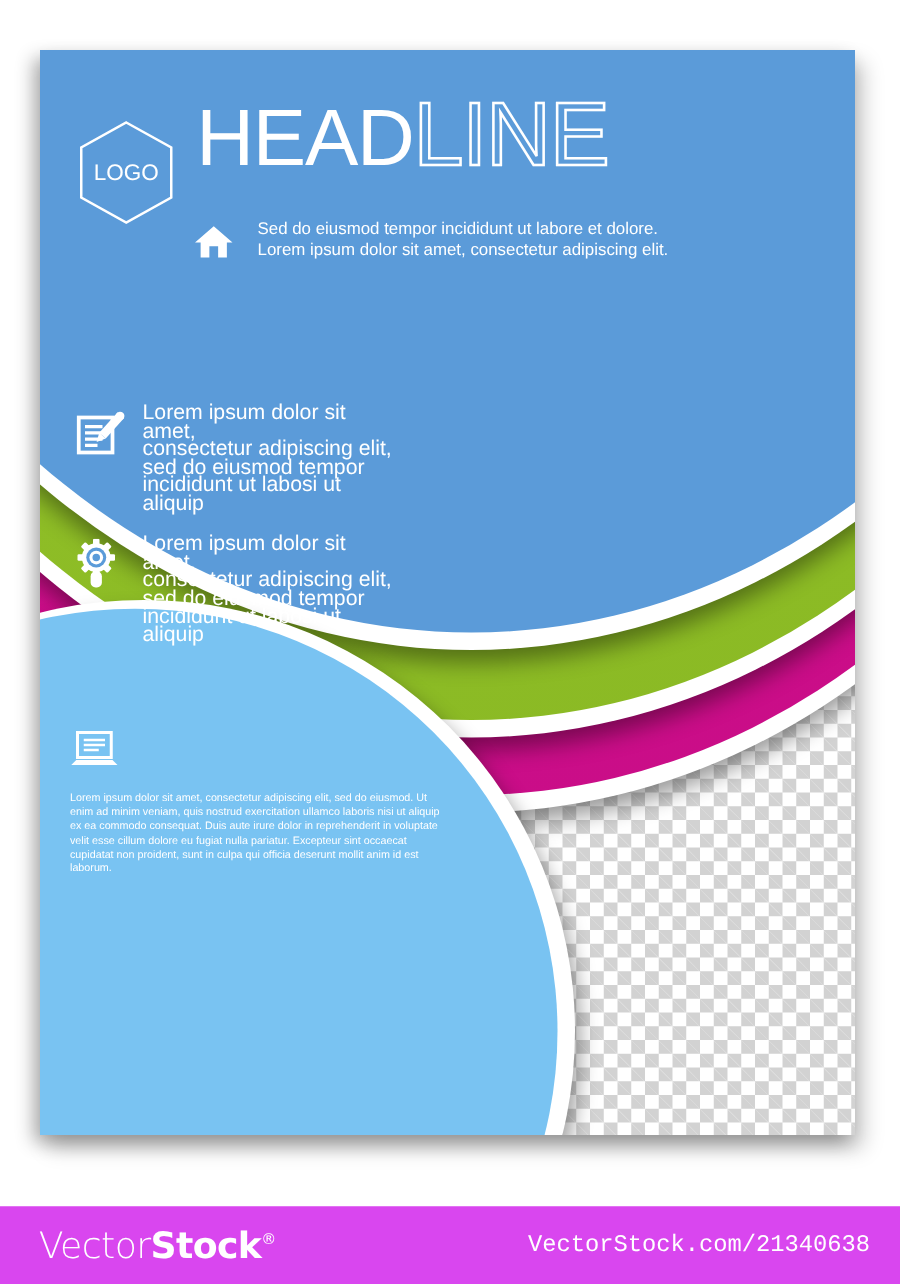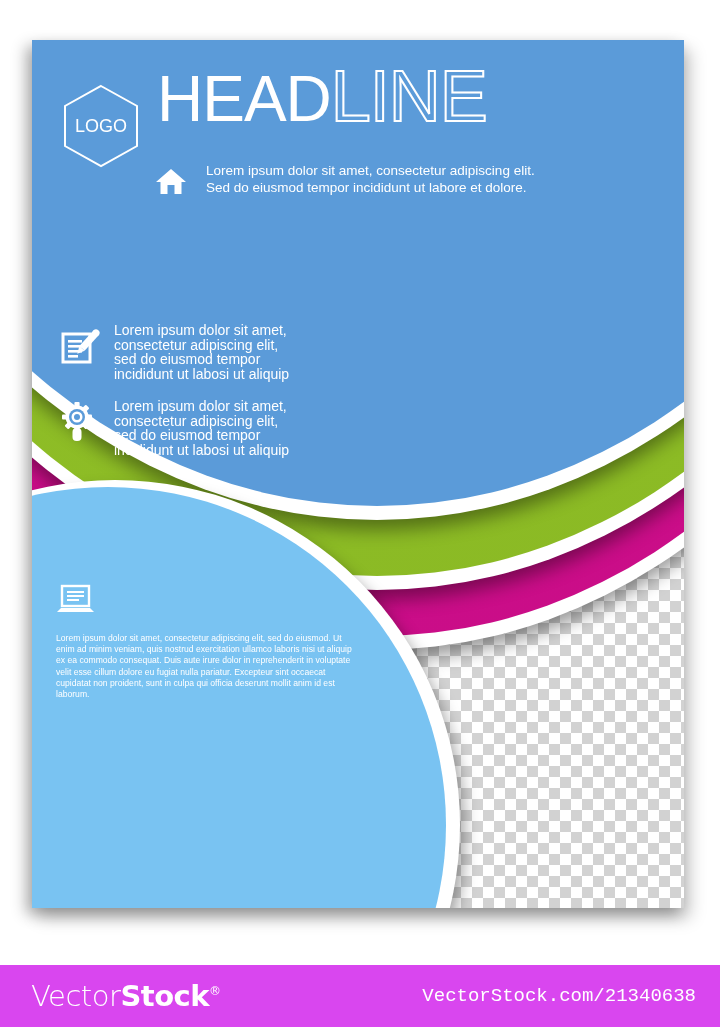--- a/index.html
+++ b/index.html
@@ -104,21 +104,21 @@
     width: 676px;
     height: 676px;
     border-radius: 50%;
     background: #79c3f2;
   }
 
   
   .header-content {
     position: absolute;
     left: 0;
-    top: 0;
+    top: 12px;
     width: 652px;
     height: 230px;
   }
   .logo-hex {
     position: absolute;
     left: 25px;
     top: 42px;
     width: 88px;
     height: 88px;
   }
@@ -182,21 +182,21 @@
   }
   .feature-icon {
     width: 40px;
     height: 42px;
     flex: 0 0 40px;
     margin-right: 14px;
     margin-top: 3px;
   }
   .feature-text {
     color: #ffffff;
-    font-size: 14px;
+    font-size: 17px;
     line-height: 14.5px;
   }
 
   
   .bottom-block {
     position: absolute;
     left: 24px;
     top: 543px;
     width: 305px;
   }
@@ -275,22 +275,22 @@
       <span class="headline-solid">HEAD</span><span class="headline-outline">LINE</span>
     </div>
 
     <div class="subtitle-row">
       <div class="subtitle-icon">
         <svg width="34" height="34" viewBox="0 0 34 34">
           <path d="M17 5 L32 18 L27.5 18 L27.5 30 L20.5 30 L20.5 21 L13.5 21 L13.5 30 L6.5 30 L6.5 18 L2 18 Z" fill="#ffffff"></path>
         </svg>
       </div>
       <div class="subtitle-text">
+        <div>Sed do eiusmod tempor incididunt ut labore et dolore.</div>
         <div>Lorem ipsum dolor sit amet, consectetur adipiscing elit.</div>
-        <div>Sed do eiusmod tempor incididunt ut labore et dolore.</div>
       </div>
     </div>
   </div>
 
   <div class="features">
 
     <div class="feature">
       <div class="feature-icon">
         <svg width="40" height="42" viewBox="0 0 40 42">
           <rect x="3" y="8" width="27" height="28" fill="none" stroke="#ffffff" stroke-width="3"></rect>

